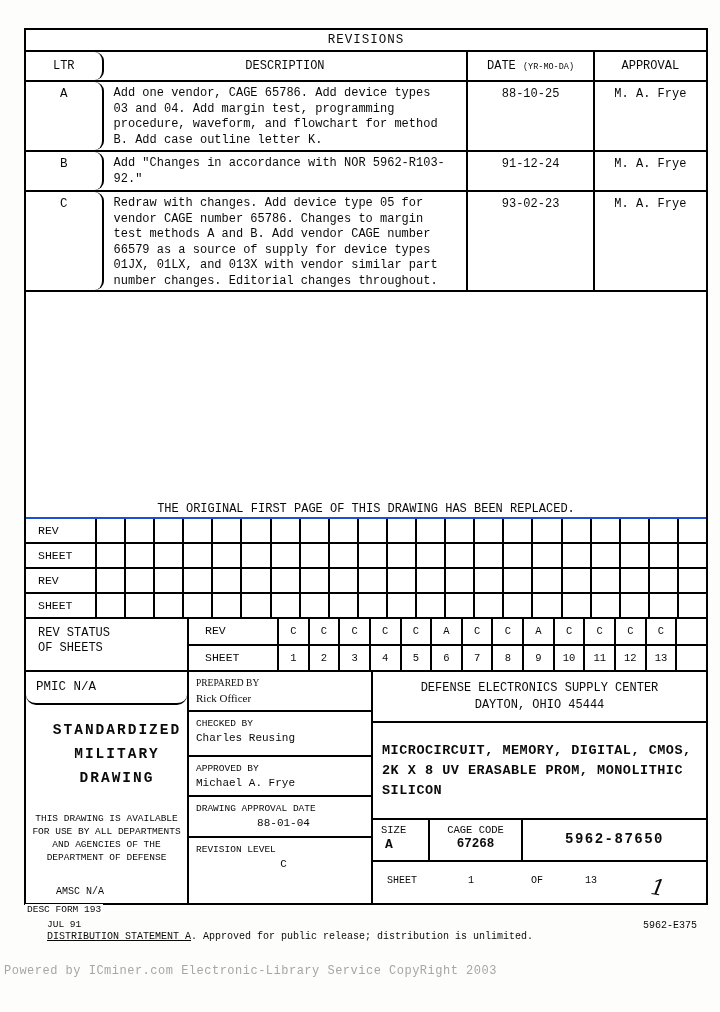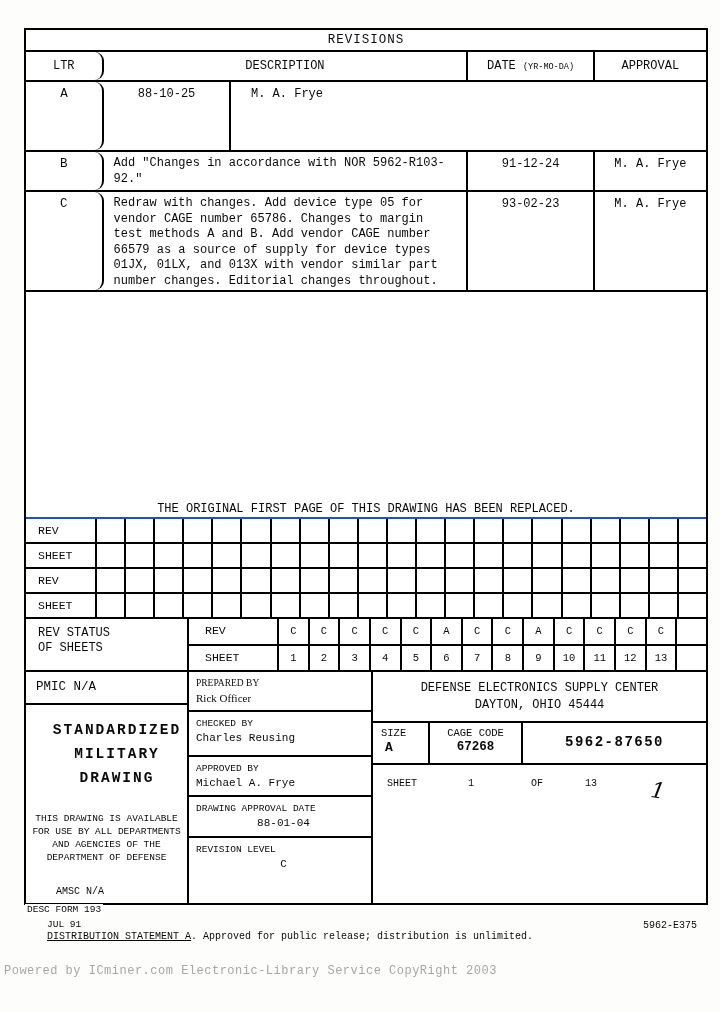--- a/index.html
+++ b/index.html
@@ -37,21 +37,21 @@
   .st-sub > div { flex:1; font-size:11.5px; padding:5px 0 0 16px; }
   .st-sub > div:first-child { border-bottom:2px solid #000; }
   .st-vals { flex:1; display:flex; flex-direction:column; }
   .st-vals > div { flex:1; display:flex; }
   .st-vals > div:first-child { border-bottom:2px solid #000; }
   .scell { flex:1; border-right:2px solid #000; text-align:center; font-size:10.5px; padding-top:6px; }
   .scell:last-child { border-right:none; }
 
   .tblock { left:0; right:0; top:642px; bottom:0; display:flex; }
   .tb-left { width:163px; border-right:2px solid #000; position:relative; }
-  .pmic { height:33px; border-bottom:2px solid #000; font-size:12.5px; padding:8px 0 0 10px; }
+  .pmic { height:33px; border-bottom:2px solid #000; font-size:12.5px; padding:8px 0 0 10px;border-radius:10px; }
   .smd { margin-top:13px; text-align:center; font-weight:bold; font-size:14.5px; letter-spacing:2px; line-height:24px; white-space:pre-line; font-family:"Liberation Mono",monospace;padding-left:21px; }
   .avail { margin-top:22px; text-align:center; font-size:9.5px; line-height:13px; padding:0 6px; }
   .amsc { margin-top:22px; font-size:10px; padding-left:30px; }
   .tb-mid { width:184px; border-right:2px solid #000; display:flex; flex-direction:column; }
   .tb-mid > div { border-bottom:2px solid #000; font-size:9.5px; line-height:13px; padding:5px 0 0 7px; }
   .tb-mid > div:last-child { border-bottom:none; flex:1; }
   .tb-mid .val { font-size:11px; margin-top:2px; }
   .m1 { height:40px;font-family:Liberation Serif, serif; } .m2 { height:45px; } .m3 { height:40px; } .m4 { height:41px; }
   .ctr { text-align:center; }
   .tb-right { flex:1; display:flex; flex-direction:column; }
@@ -88,20 +88,24 @@
       <div class="c-desc br">DESCRIPTION</div>
       <div class="c-date br">
         <span>DATE</span>
         <span class="small">(YR-MO-DA)</span>
       </div>
       <div class="c-app">APPROVAL</div>
     </div>
 
     <div class="abs rev-row" style="top:52px;height:70px;">
       <div class="c-ltr br">A</div>
+      <div class="c-desc br">Add one vendor, CAGE 65786.  Add device types
+03 and 04.  Add margin test, programming
+procedure, waveform, and flowchart for method
+B.  Add case outline letter K.</div>
       <div class="c-date br">88-10-25</div>
       <div class="c-app">M. A. Frye</div>
     </div>
     <div class="abs rev-row" style="top:122px;height:40px;">
       <div class="c-ltr br">B</div>
       <div class="c-desc br">Add "Changes in accordance with NOR 5962-R103-
 92."</div>
       <div class="c-date br">91-12-24</div>
       <div class="c-app">M. A. Frye</div>
     </div>
@@ -298,20 +302,23 @@
         </div>
         <div>
           <div>REVISION LEVEL</div>
           <div class="val ctr">C</div>
         </div>
       </div>
 
       <div class="tb-right">
         <div class="agency">DEFENSE ELECTRONICS SUPPLY CENTER
 DAYTON, OHIO  45444</div>
+        <div class="title">MICROCIRCUIT, MEMORY, DIGITAL, CMOS,
+2K X 8 UV ERASABLE PROM, MONOLITHIC
+SILICON</div>
         <div class="sizerow">
           <div class="size-c">
             <div>SIZE</div>
             <div class="val">A</div>
           </div>
           <div class="cage-c">
             <div>CAGE CODE</div>
             <div class="val">67268</div>
           </div>
           <div class="pin-c">5962-87650</div>

